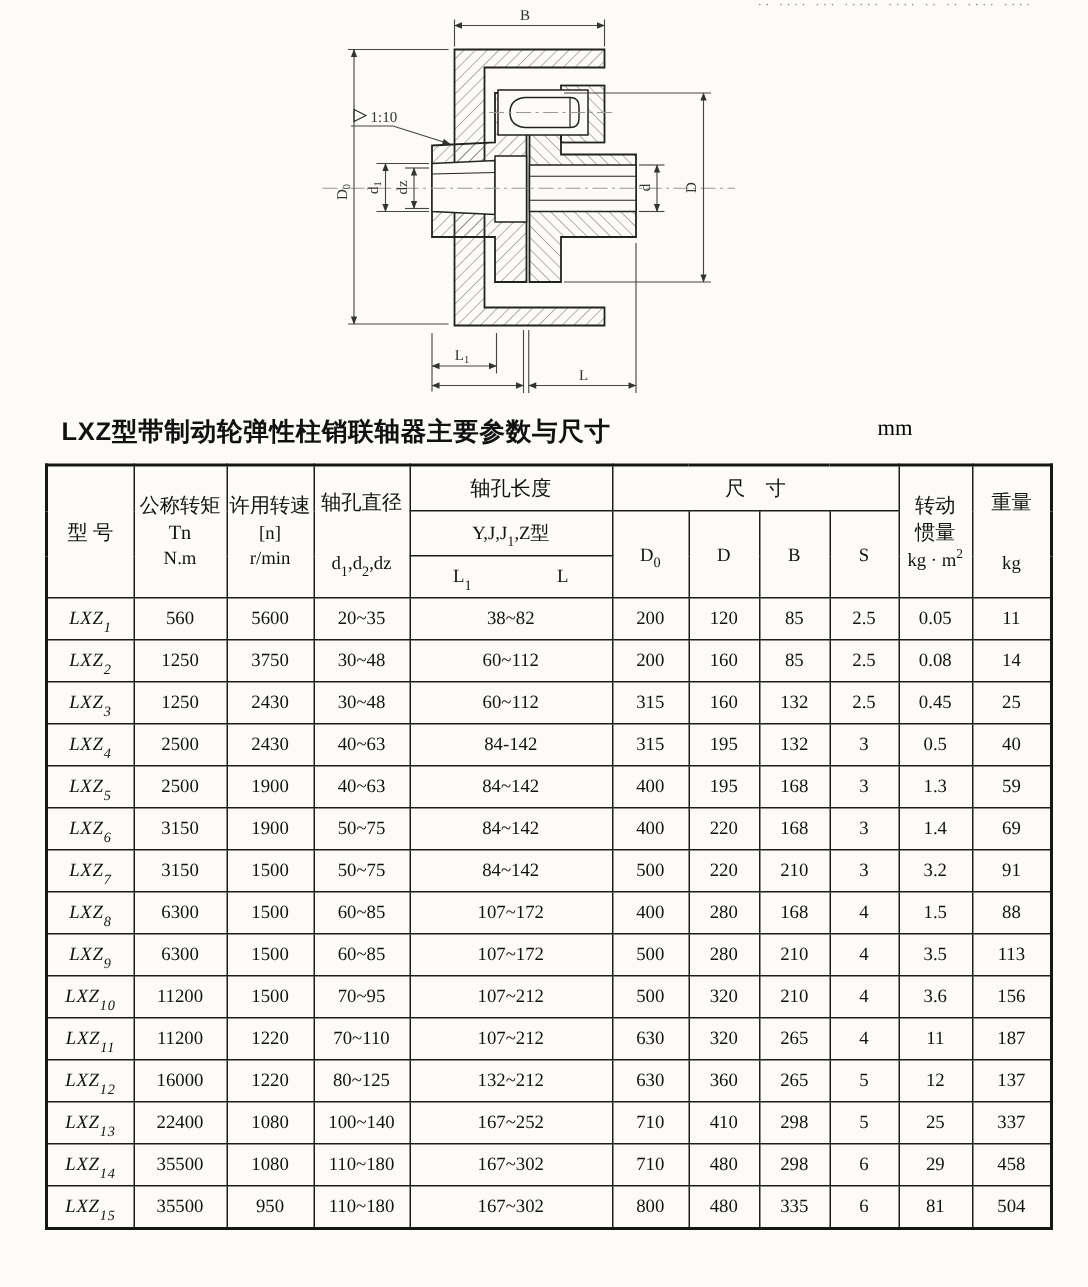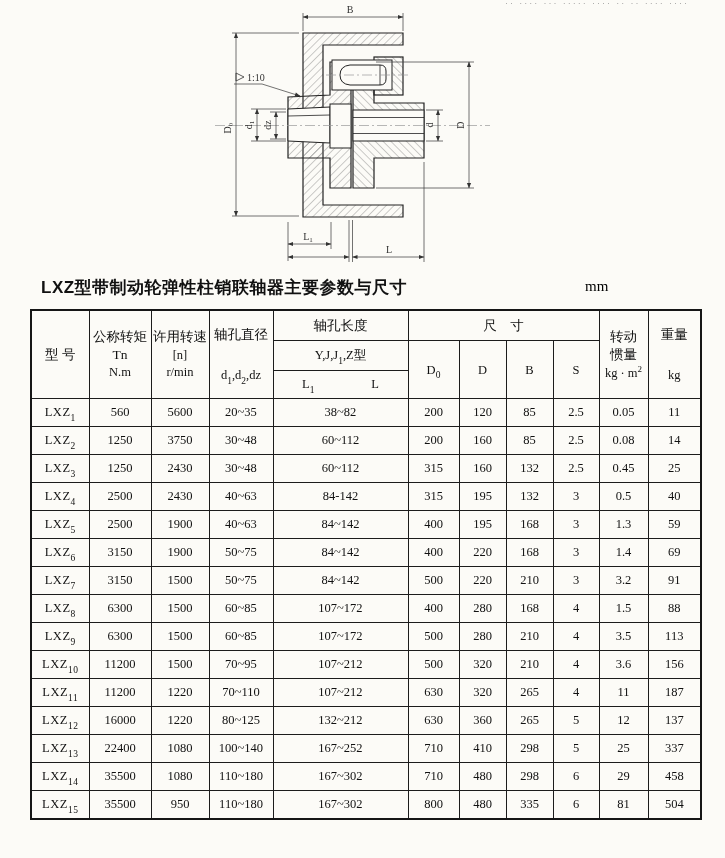--- a/index.html
+++ b/index.html
@@ -19,21 +19,21 @@
                padding:0;font-weight:normal;}
   table.params thead th{font-size:13.5px;color:#111;}
   table.params thead .latin{font-size:12.5px;}
   tr.h1 th{height:29px;} tr.h2 th{height:29px;text-align:center;} tr.h3 th{height:27px;}
   table.params tbody td{height:27px;font-size:12.5px;color:#111;}
   .stack{display:flex;flex-direction:column;align-items:center;justify-content:center;line-height:1.3;}
   .stack.wgap{row-gap:24px;} .stack.sgap{row-gap:1px;}
   sub.hsub,sub.msub,sub.nsub{font-size:9.5px;line-height:0;position:relative;top:1px;}
   sup.hsup{font-size:9px;line-height:0;}
   .ll{display:flex;justify-content:space-around;width:100%;font-size:12.5px;}
-  td.model{font-size:12.5px;letter-spacing:0.5px;}
+  td.model{font-size:12.5px;letter-spacing:0.5px;font-style:italic;}
   .note{position:absolute;top:830px;left:30px;font-size:14.5px;color:#111;letter-spacing:0.5px;}
 </style>
 </head>
 <body>
 
 <div class="page">
 
   <div class="clip-frag">·· ···· ··· ····· ···· ·· ·· ···· ····</div>
 
   <svg class="drawing" width="725" height="270" viewBox="0 0 725 270">

